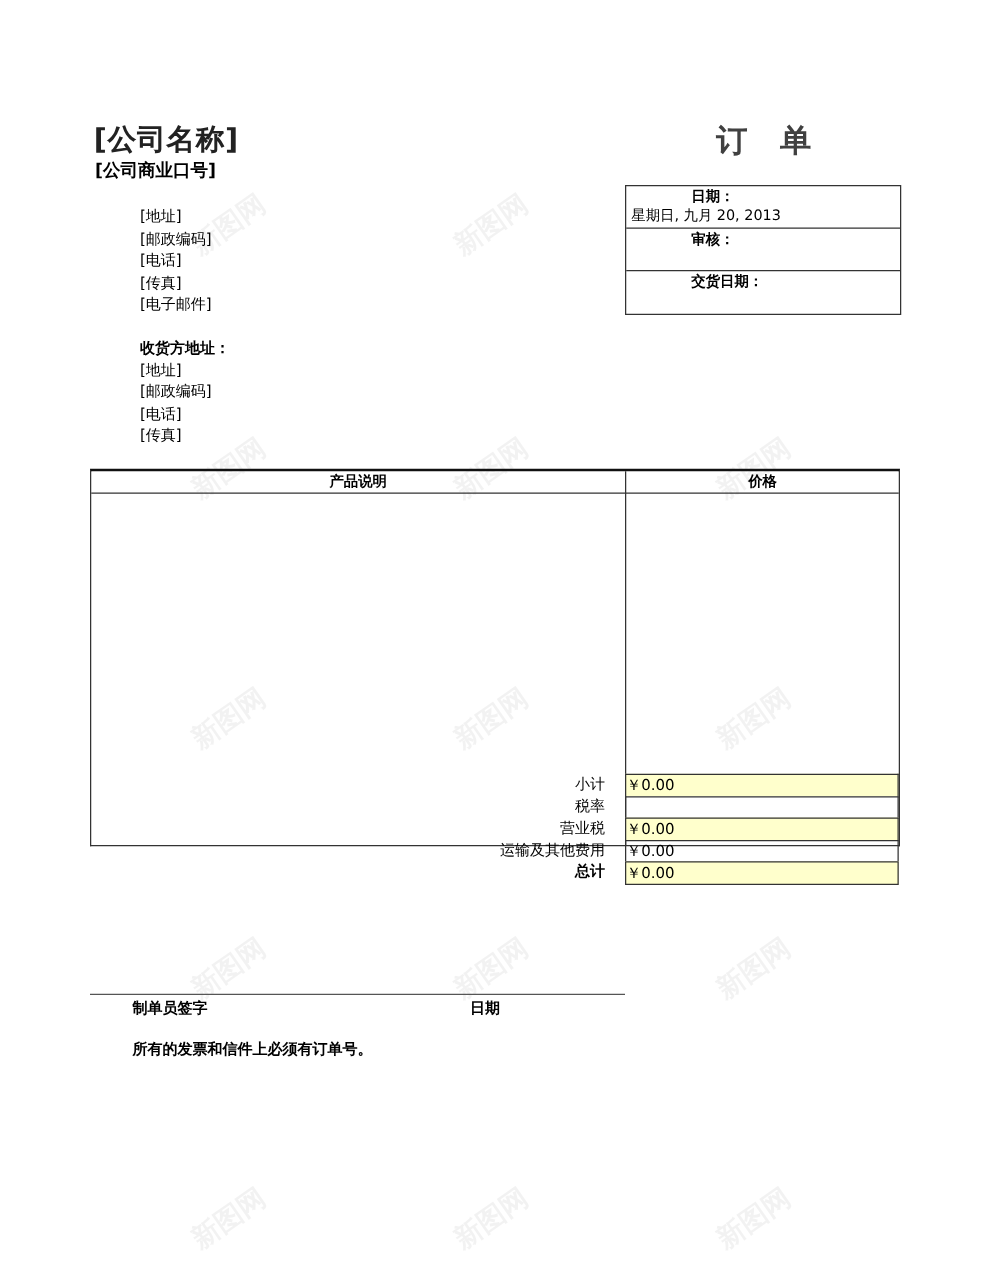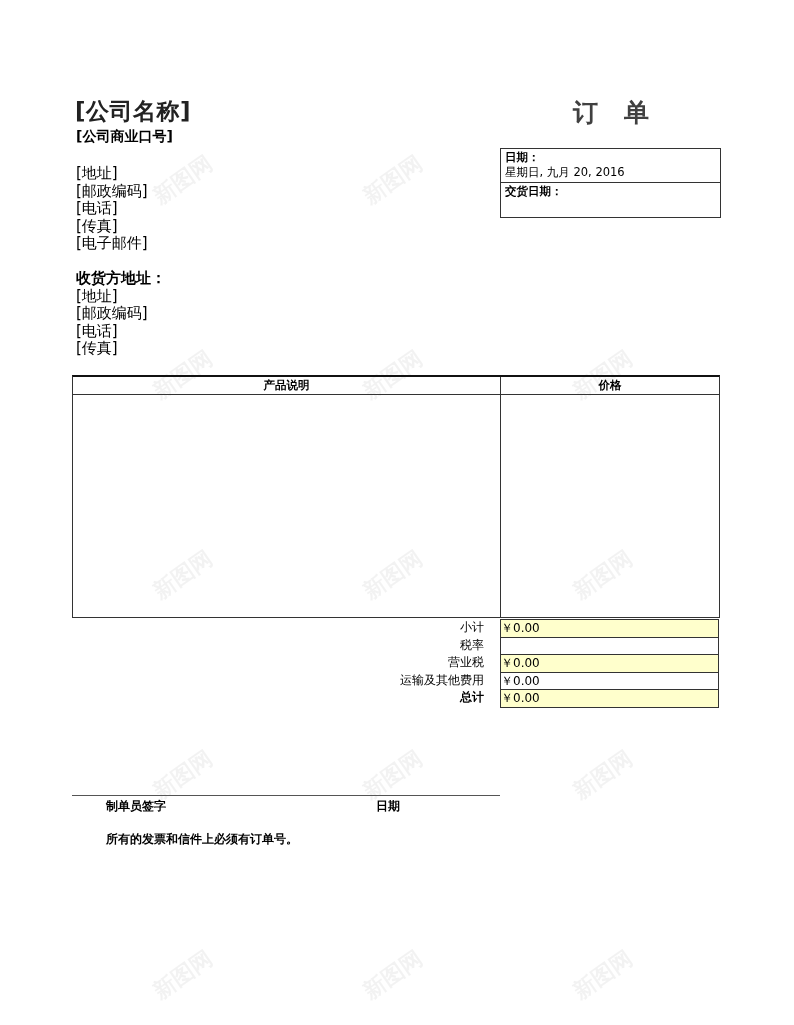--- a/index.html
+++ b/index.html
@@ -1,26 +1,26 @@
 <!DOCTYPE html>
 <html><head>
 <meta charset="utf-8">
 <style>
   html,body{margin:0;padding:0;background:#fff;}
   body{width:794px;height:1025px;position:relative;overflow:hidden;font-family:"DejaVu Sans","Liberation Sans",sans-serif;color:#000;}
   .abs{position:absolute;}
   .company{left:75px;top:96px;font-size:23px;font-weight:bold;color:#222;letter-spacing:0.5px;}
   .slogan{left:76px;top:128px;font-size:14px;font-weight:bold;text-align:center;}
-  .small{font-size:15px;line-height:17.5px;}
+  .small{font-size:12px;line-height:17.5px;margin-left:36px;}
   .title{left:573px;top:96px;font-size:25px;font-weight:bold;color:#404040;letter-spacing:26px;}
   .infobox{left:500px;top:148px;width:219px;border:1px solid #333;}
   .infobox .cell{height:34px;border-bottom:1px solid #333;padding:1px 4px;box-sizing:border-box;font-size:11.5px;line-height:15px;}
   .infobox .cell:last-child{border-bottom:none;}
-  .infobox .lbl{font-weight:bold;}
-  .table{left:72px;top:375px;width:648px;height:243px;border:1px solid #333;border-top:2px solid #111;box-sizing:border-box;}
+  .infobox .lbl{font-weight:bold;margin-left:48px;}
+  .table{left:72px;top:375px;width:648px;height:302px;border:1px solid #333;border-top:2px solid #111;box-sizing:border-box;}
   .table .hdr{position:absolute;left:0;top:0;width:100%;height:17px;border-bottom:1px solid #333;font-size:11.5px;font-weight:bold;}
   .table .col1{position:absolute;left:0;width:427px;text-align:center;top:1px;}
   .table .col2{position:absolute;left:428px;width:218px;text-align:center;top:1px;}
   .table .vline{position:absolute;left:427px;top:0;bottom:0;border-left:1px solid #333;}
   .totals-lbl{left:330px;width:154px;text-align:right;font-size:12px;height:17.5px;line-height:17.5px;}
   .totals-val{left:500px;width:219px;height:17.5px;line-height:17px;text-align:left;font-size:12px;box-sizing:border-box;padding-right:5px;border:1px solid #333;border-bottom:none;}
   .yellow{background:#ffffcc;}
   .sigline{left:72px;top:795px;width:428px;border-top:1px solid #555;}
   .bold12{font-size:12px;font-weight:bold;padding-left:30px;}
   .wm{font-size:22px;color:rgba(0,0,0,0.05);transform:rotate(-35deg);font-weight:bold;}
@@ -59,21 +59,25 @@
   <div style="font-weight:bold">收货方地址：</div>
   <div>[地址]</div>
   <div>[邮政编码]</div>
   <div>[电话]</div>
   <div>[传真]</div>
 </div>
 
 <div class="abs infobox">
   <div class="cell">
     <div class="lbl">日期：</div>
-    <div>星期日, 九月  20, 2016</div>
+    <div>星期日, 九月  20, 2013</div>
+  </div>
+  <div class="cell">
+    <div class="lbl">审核：</div>
+    <div></div>
   </div>
   <div class="cell">
     <div class="lbl">交货日期：</div>
     <div></div>
   </div>
 </div>
 
 <div class="abs table">
   <div class="hdr">
     <span class="col1">产品说明</span>

